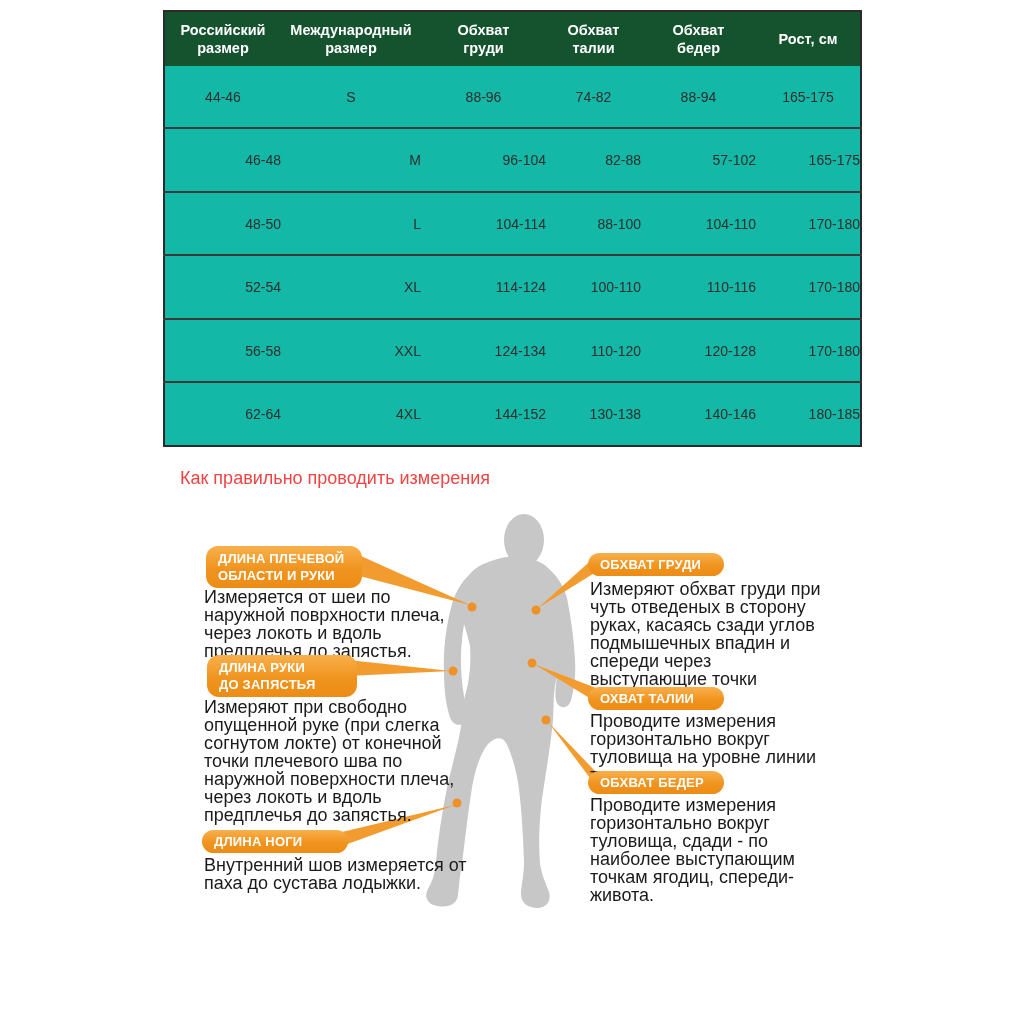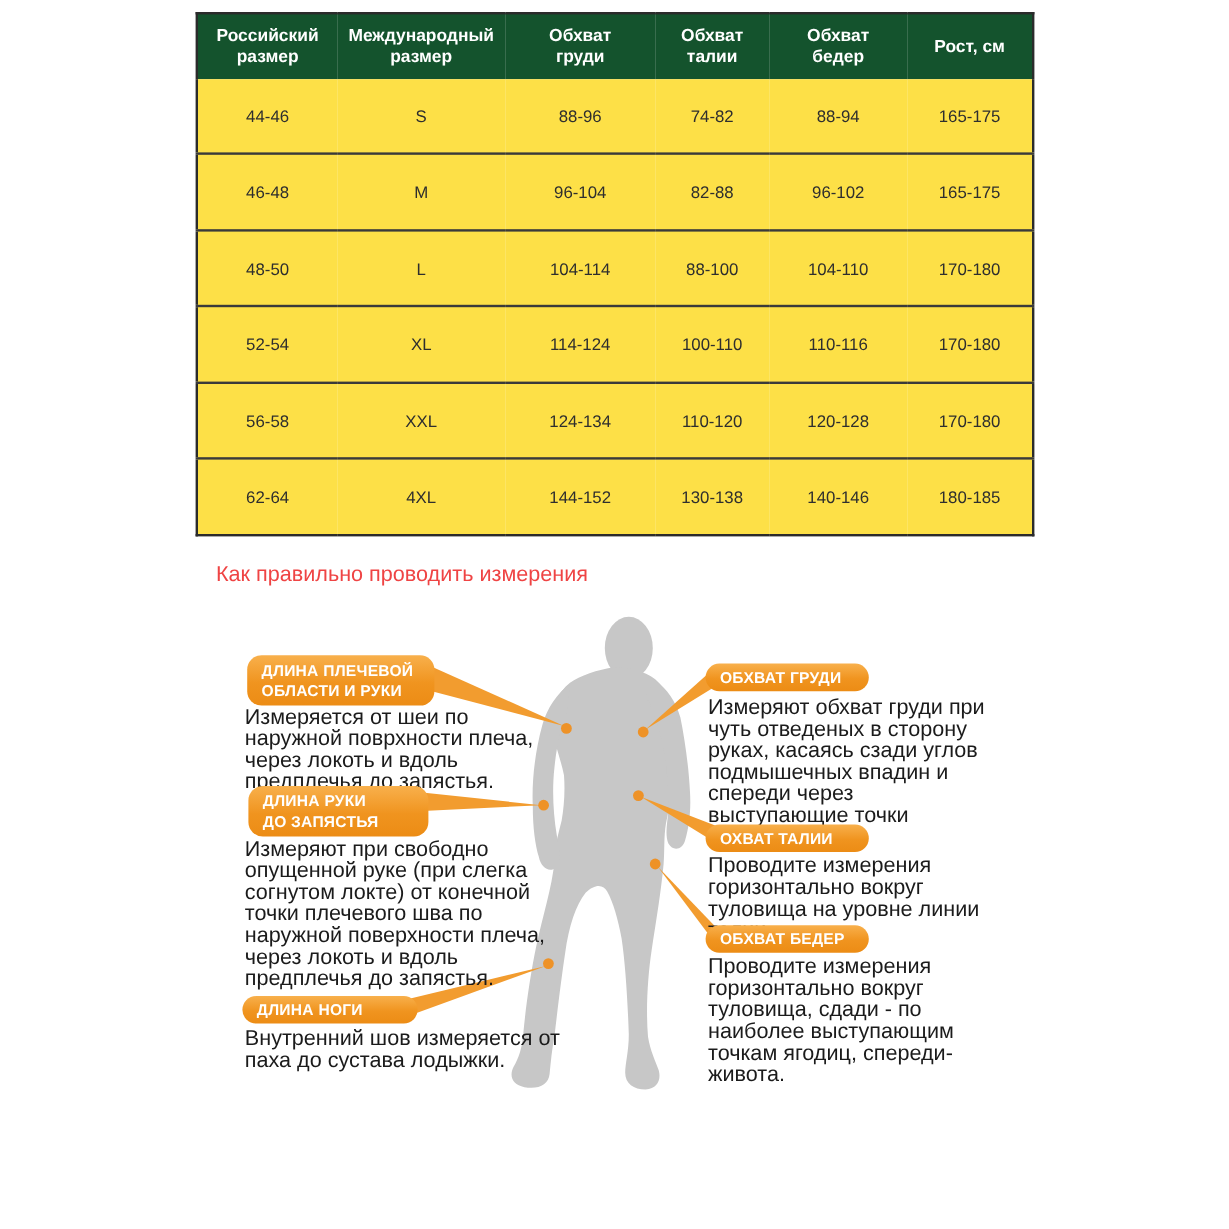--- a/index.html
+++ b/index.html
@@ -14,23 +14,23 @@
     border-collapse:collapse;table-layout:fixed;
     border:2px solid #2b2b2b;
   }
   .size-table thead tr{background:#14532d;height:55px;}
   .size-table th{
     color:#ffffff;font-size:14.5px;font-weight:bold;text-align:center;
     vertical-align:middle;line-height:18px;padding:0;
   }
   .size-table td{
     text-align:center;vertical-align:middle;font-size:14px;color:#2e2e2e;
-    height:54px;padding:0;background:#fde047;
-  }
-  .size-table tbody tr + tr td{border-top:2px solid #3a3a3a;}
+    height:54px;padding:0;background:#14b8a6;
+  }
+  .size-table tbody tr + tr td{border-top:2px solid #3a3a3a;text-align:right;}
   .hline{display:block;}
 
   
   .section-heading{
     position:absolute;left:180px;top:466px;font-size:18px;line-height:24px;
     color:#ef4444;font-weight:400;
   }
 
   
   .diagram{position:absolute;left:0;top:500px;width:1024px;height:470px;}
@@ -98,21 +98,21 @@
         <td>88-96</td>
         <td>74-82</td>
         <td>88-94</td>
         <td>165-175</td>
       </tr>
       <tr>
         <td>46-48</td>
         <td>M</td>
         <td>96-104</td>
         <td>82-88</td>
-        <td>96-102</td>
+        <td>57-102</td>
         <td>165-175</td>
       </tr>
       <tr>
         <td>48-50</td>
         <td>L</td>
         <td>104-114</td>
         <td>88-100</td>
         <td>104-110</td>
         <td>170-180</td>
       </tr>

